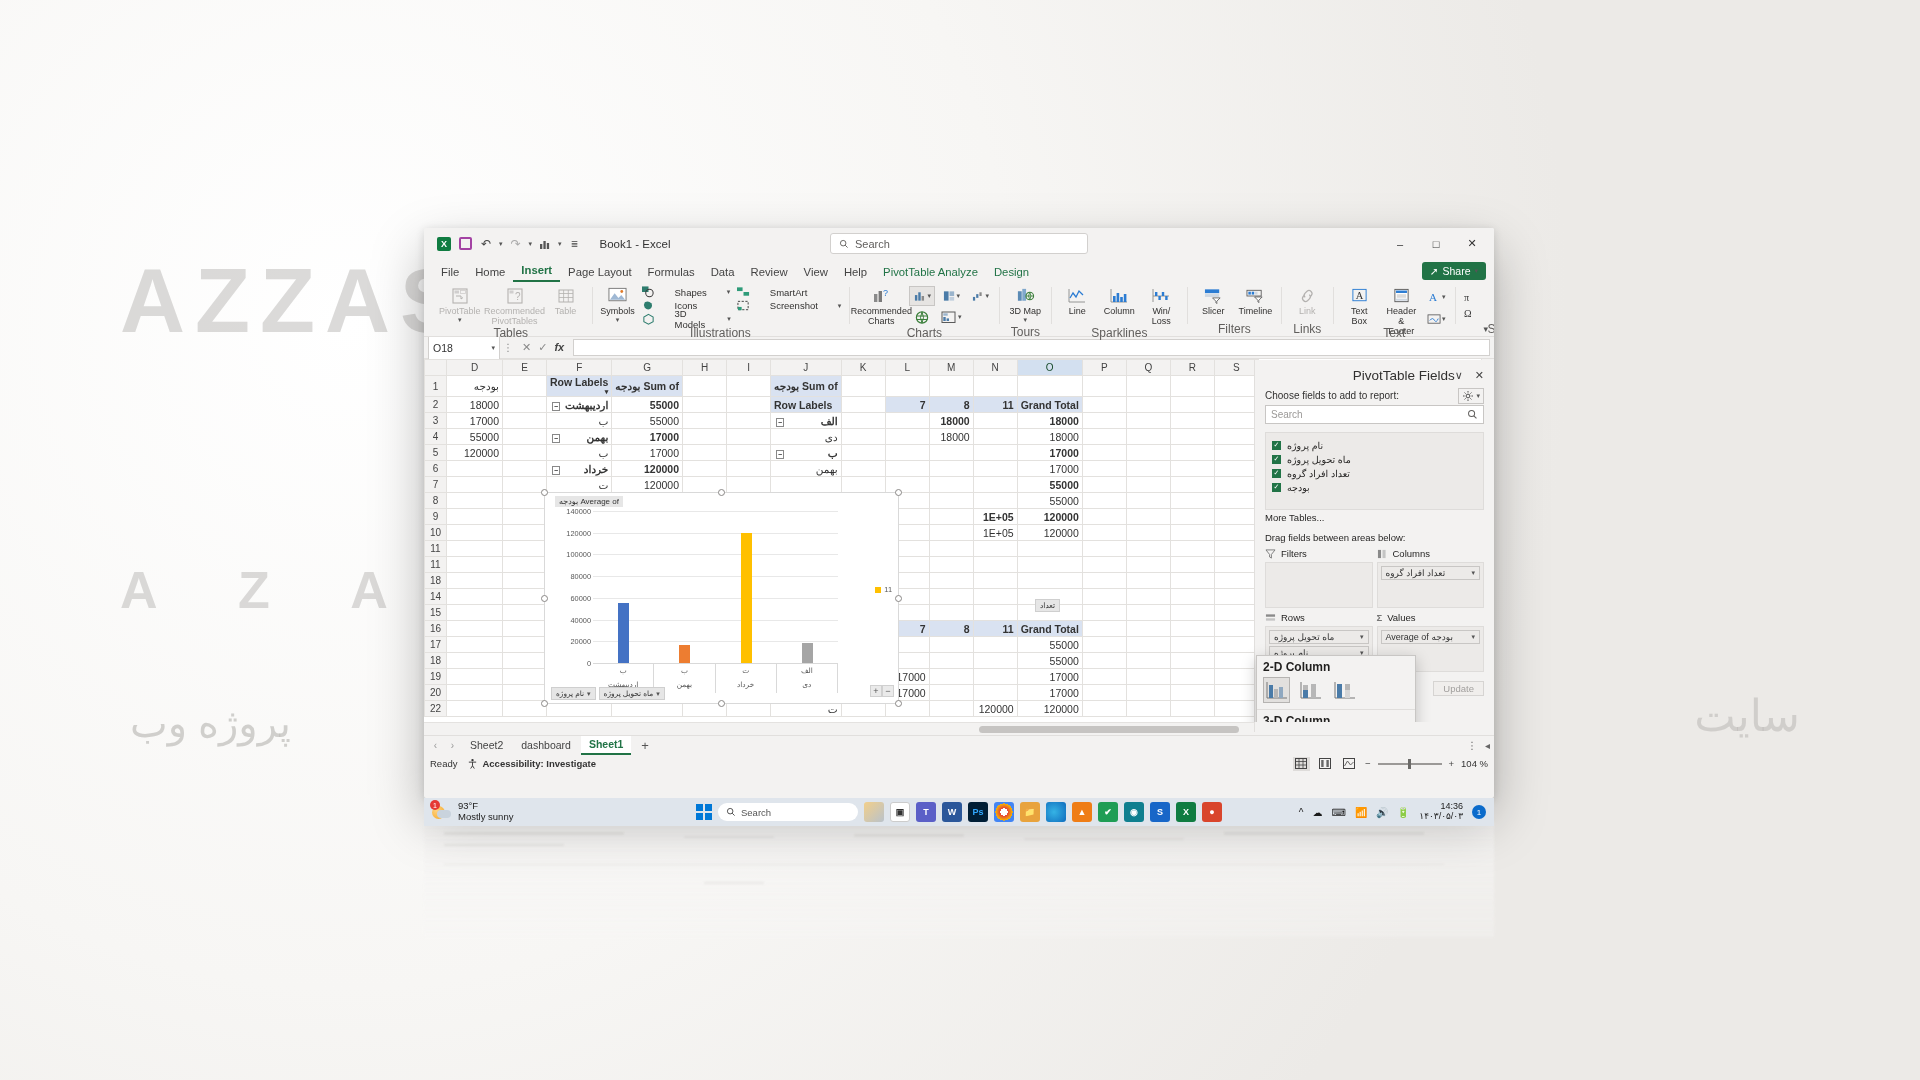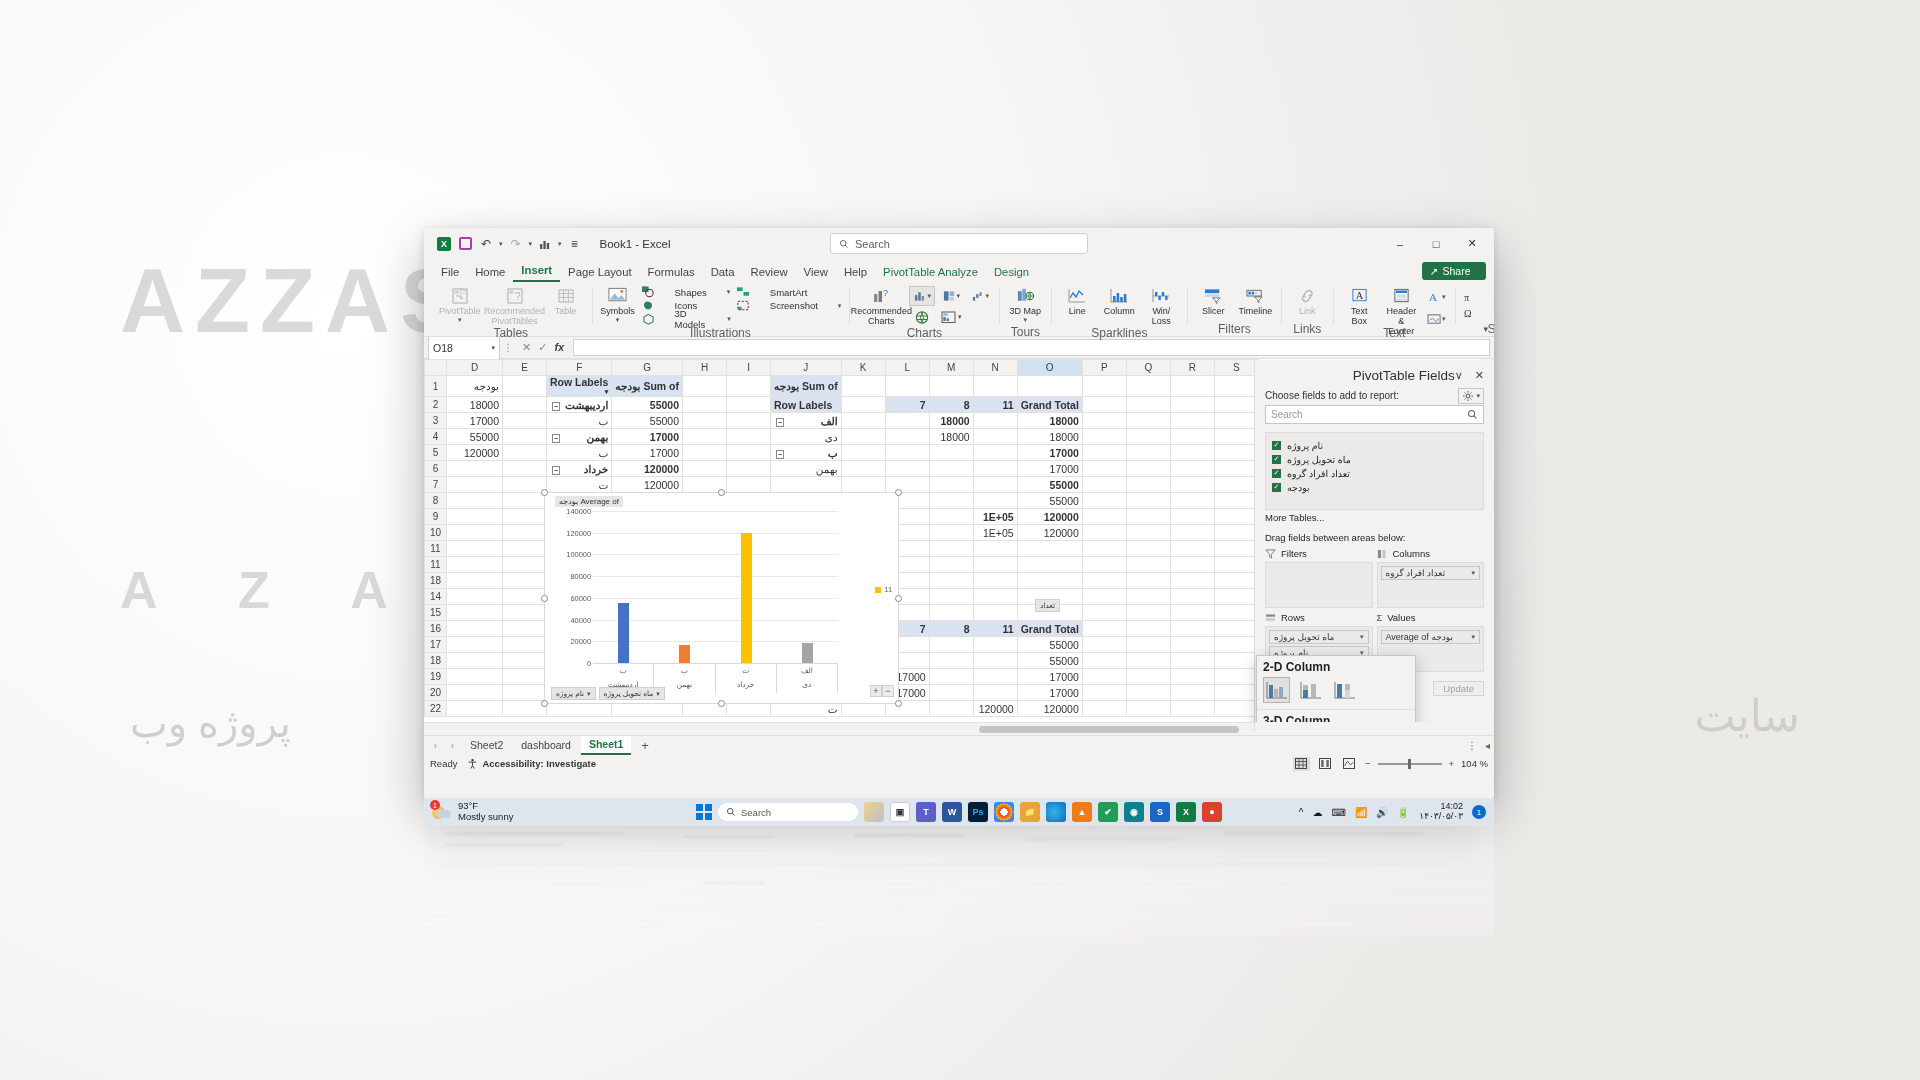--- a/index.html
+++ b/index.html
@@ -1470,18 +1470,18 @@
     <span class="tapp" style="background:#d9452c">●</span>
   </div>
   <div class="tray">
     <span>^</span>
     <span>☁</span>
     <span>⌨</span>
     <span>📶</span>
     <span>🔊</span>
     <span>🔋</span>
     <span class="clock">
-      <div>14:02</div>
+      <div>14:36</div>
       <div>۱۴۰۳/۰۵/۰۳</div>
     </span>
     <span class="badge-blue">1</span>
   </div>
 </div>
 
 </body></html>

